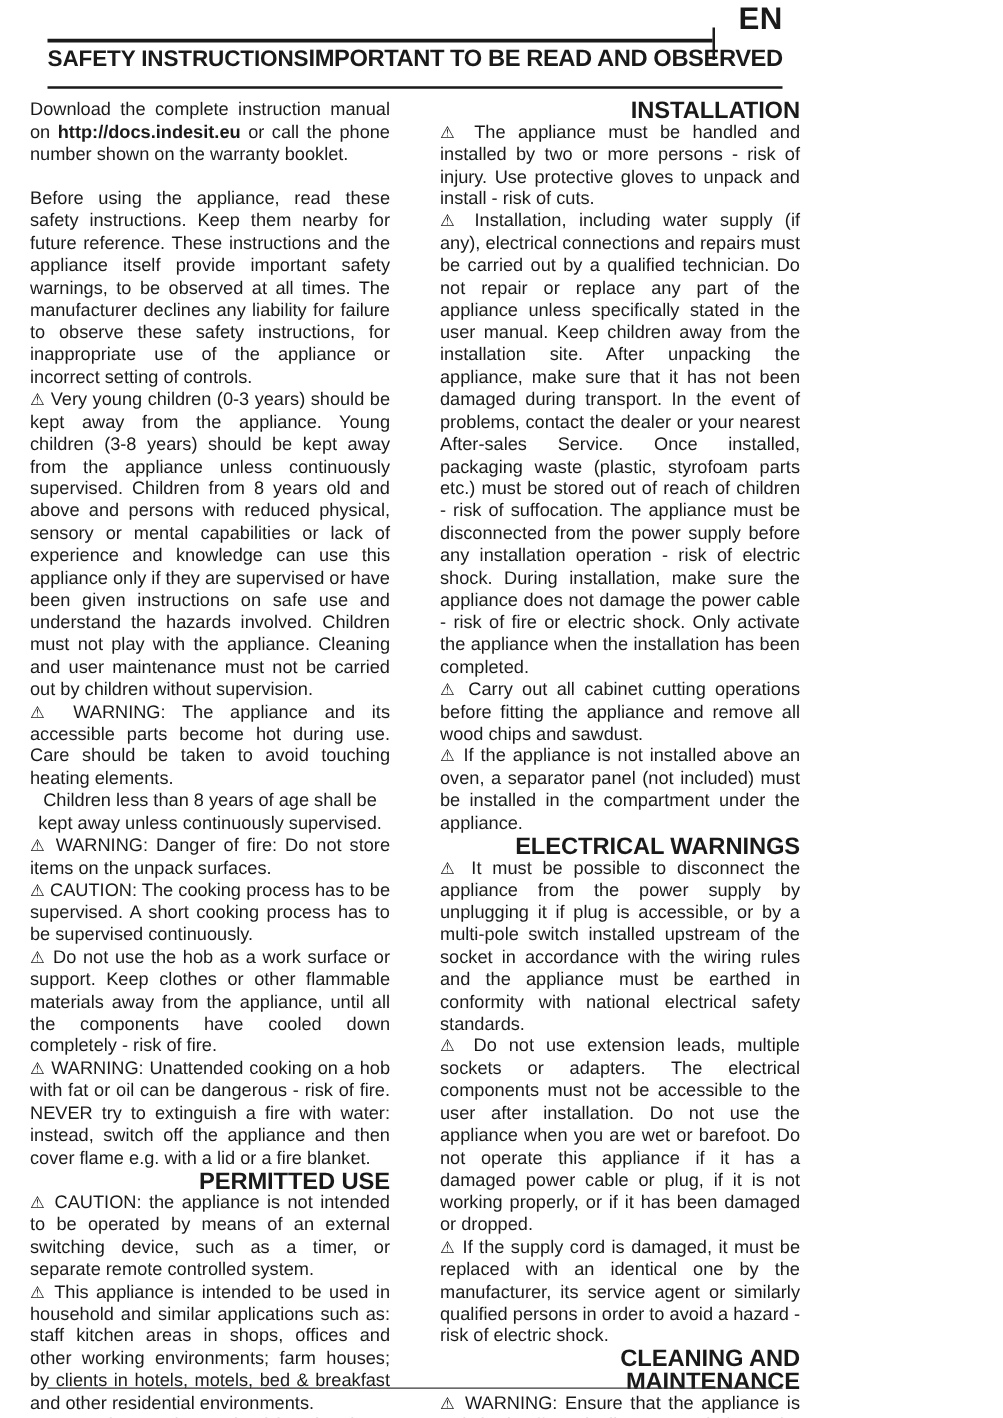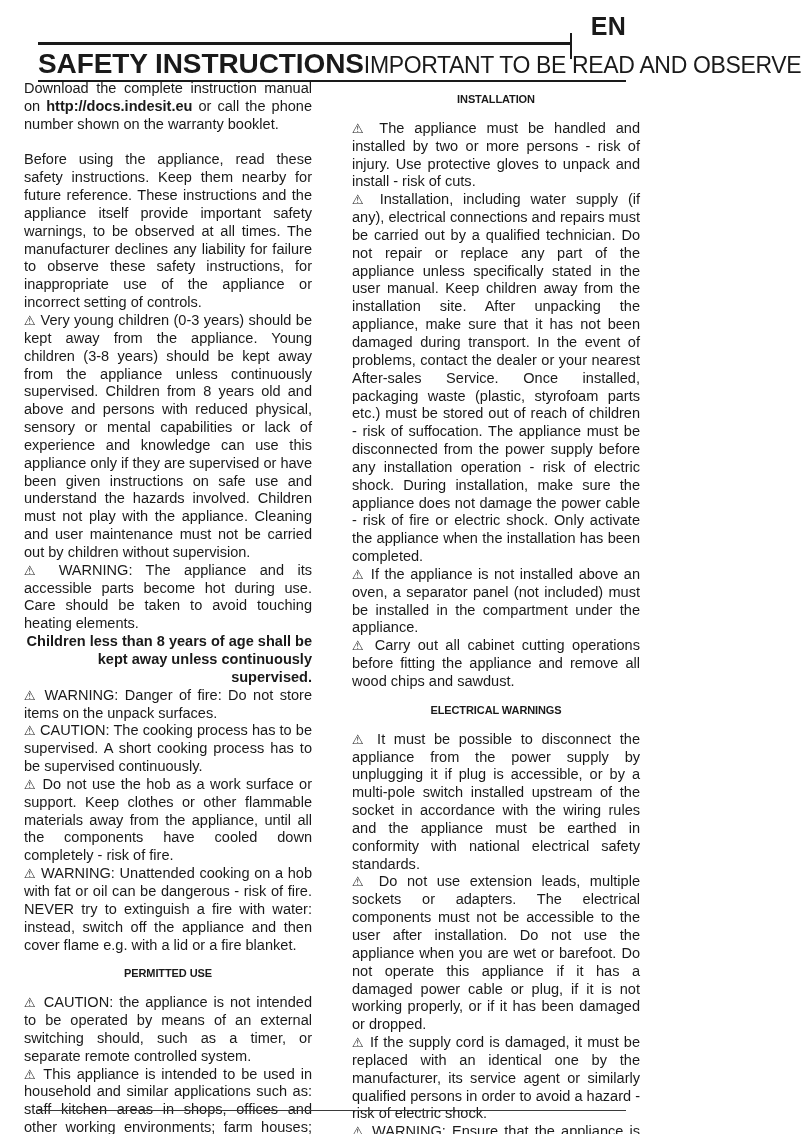--- a/index.html
+++ b/index.html
@@ -13,21 +13,21 @@
     font-family: "Liberation Sans", sans-serif;
     color: #1a1a1a;
     -webkit-font-smoothing: antialiased;
   }
 
   .page {
     position: relative;
     width: 664px;
     height: 1134px;
     box-sizing: border-box;
-    padding: 11px 14px;
+    padding: 0 14px;
   }
 
   
   .header {
     position: relative;
     padding: 0 24px;
     height: 76px;
   }
   .lang-badge {
     position: absolute;
@@ -57,28 +57,28 @@
   .title-row {
     position: absolute;
     left: 24px;
     right: 24px;
     top: 37px;
     display: flex;
     justify-content: space-between;
     align-items: baseline;
   }
   .title-main {
-    font-size: 28px;
+    font-size: 18px;
     font-weight: bold;
     letter-spacing: -0.1px;
     white-space: nowrap;
   }
   .title-sub {
-    font-size: 23px;
-    font-weight: normal;
+    font-size: 19px;
+    font-weight: bold;
     letter-spacing: -0.35px;
     white-space: nowrap;
   }
   .rule-under {
     position: absolute;
     left: 24px;
     right: 24px;
     top: 69px;
     height: 2px;
     background: #1a1a1a;
@@ -100,29 +100,29 @@
   }
 
   p.para {
     margin: 0;
     font-size: 14.55px;
     line-height: 17.85px;
     text-align: justify;
     text-justify: inter-word;
     hyphens: none;
   }
-  p.para.left-align { text-align: right; font-weight: bold; }
+  p.para.left-align { text-align: center; }
   p.spacer { height: 17.85px; }
 
   .sec-head {
-    margin: 11px;
-    font-size: 11px;
+    margin: 0;
+    font-size: 19px;
     line-height: 17.85px;
     font-weight: bold;
-    text-align: center;
+    text-align: right;
     letter-spacing: -0.1px;
   }
 
   .url { font-weight: bold; }
 
   .warn {
     font-family: "DejaVu Sans", sans-serif;
     font-size: 13.2px;
   }
 
@@ -171,49 +171,50 @@
       <p class="para"><span class="warn">⚠</span> <span>WARNING: Danger of fire: Do not store items on the unpack surfaces.</span></p>
 
       <p class="para"><span class="warn">⚠</span> <span>CAUTION: The cooking process has to be supervised. A short cooking process has to be supervised continuously.</span></p>
 
       <p class="para"><span class="warn">⚠</span> <span>Do not use the hob as a work surface or support. Keep clothes or other flammable materials away from the appliance, until all the components have cooled down completely - risk of fire.</span></p>
 
       <p class="para"><span class="warn">⚠</span> <span>WARNING: Unattended cooking on a hob with fat or oil can be dangerous - risk of fire. NEVER try to extinguish a fire with water: instead, switch off the appliance and then cover flame e.g. with a lid or a fire blanket.</span></p>
 
       <p class="sec-head">PERMITTED USE</p>
 
-      <p class="para"><span class="warn">⚠</span> <span>CAUTION: the appliance is not intended to be operated by means of an external switching should, such as a timer, or separate remote controlled system.</span></p>
+      <p class="para"><span class="warn">⚠</span> <span>CAUTION: the appliance is not intended to be operated by means of an external switching device, such as a timer, or separate remote controlled system.</span></p>
 
       <p class="para"><span class="warn">⚠</span> <span>This appliance is intended to be used in household and similar applications such as: staff kitchen areas in shops, offices and other working environments; farm houses; by clients in hotels, motels, bed &amp; breakfast and other residential environments.</span></p>
 
       <p class="para left-align"><span class="warn">⚠</span> <span>No other use is permitted (e.g. heating rooms).</span></p>
 
     </div>
 
     <div class="col">
 
 
       <p class="sec-head">INSTALLATION</p>
 
       <p class="para"><span class="warn">⚠</span> <span>The appliance must be handled and installed by two or more persons - risk of injury. Use protective gloves to unpack and install - risk of cuts.</span></p>
 
       <p class="para"><span class="warn">⚠</span> <span>Installation, including water supply (if any), electrical connections and repairs must be carried out by a qualified technician. Do not repair or replace any part of the appliance unless specifically stated in the user manual. Keep children away from the installation site. After unpacking the appliance, make sure that it has not been damaged during transport. In the event of problems, contact the dealer or your nearest After-sales Service. Once installed, packaging waste (plastic, styrofoam parts etc.) must be stored out of reach of children - risk of suffocation. The appliance must be disconnected from the power supply before any installation operation - risk of electric shock. During installation, make sure the appliance does not damage the power cable - risk of fire or electric shock. Only activate the appliance when the installation has been completed.</span></p>
 
+      <p class="para"><span class="warn">⚠</span> <span>Carry out all cabinet cutting operations before fitting the appliance and remove all wood chips and sawdust.</span></p>
+
       <p class="para"><span class="warn">⚠</span> <span>If the appliance is not installed above an oven, a separator panel (not included) must be installed in the compartment under the appliance.</span></p>
 
-      <p class="para"><span class="warn">⚠</span> <span>Carry out all cabinet cutting operations before fitting the appliance and remove all wood chips and sawdust.</span></p>
-
       <p class="sec-head">ELECTRICAL WARNINGS</p>
 
       <p class="para"><span class="warn">⚠</span> <span>It must be possible to disconnect the appliance from the power supply by unplugging it if plug is accessible, or by a multi-pole switch installed upstream of the socket in accordance with the wiring rules and the appliance must be earthed in conformity with national electrical safety standards.</span></p>
 
       <p class="para"><span class="warn">⚠</span> <span>Do not use extension leads, multiple sockets or adapters. The electrical components must not be accessible to the user after installation. Do not use the appliance when you are wet or barefoot. Do not operate this appliance if it has a damaged power cable or plug, if it is not working properly, or if it has been damaged or dropped.</span></p>
 
       <p class="para"><span class="warn">⚠</span> <span>If the supply cord is damaged, it must be replaced with an identical one by the manufacturer, its service agent or similarly qualified persons in order to avoid a hazard - risk of electric shock.</span></p>
 
+      <p class="sec-head">CLEANING AND MAINTENANCE</p>
 
       <p class="para"><span class="warn">⚠</span> <span>WARNING: Ensure that the appliance is switched off and disconnected from the power supply before performing any maintenance operation; never use steam cleaning equipment - risk of electric shock.</span></p>
 
       <p class="para"><span class="warn">⚠</span> <span>Do not use abrasive or corrosive products, chlorine-based cleaners or pan scourers.</span></p>
 
     </div>
   </div>
 
   <div class="rule-bottom"></div>
 </div>

